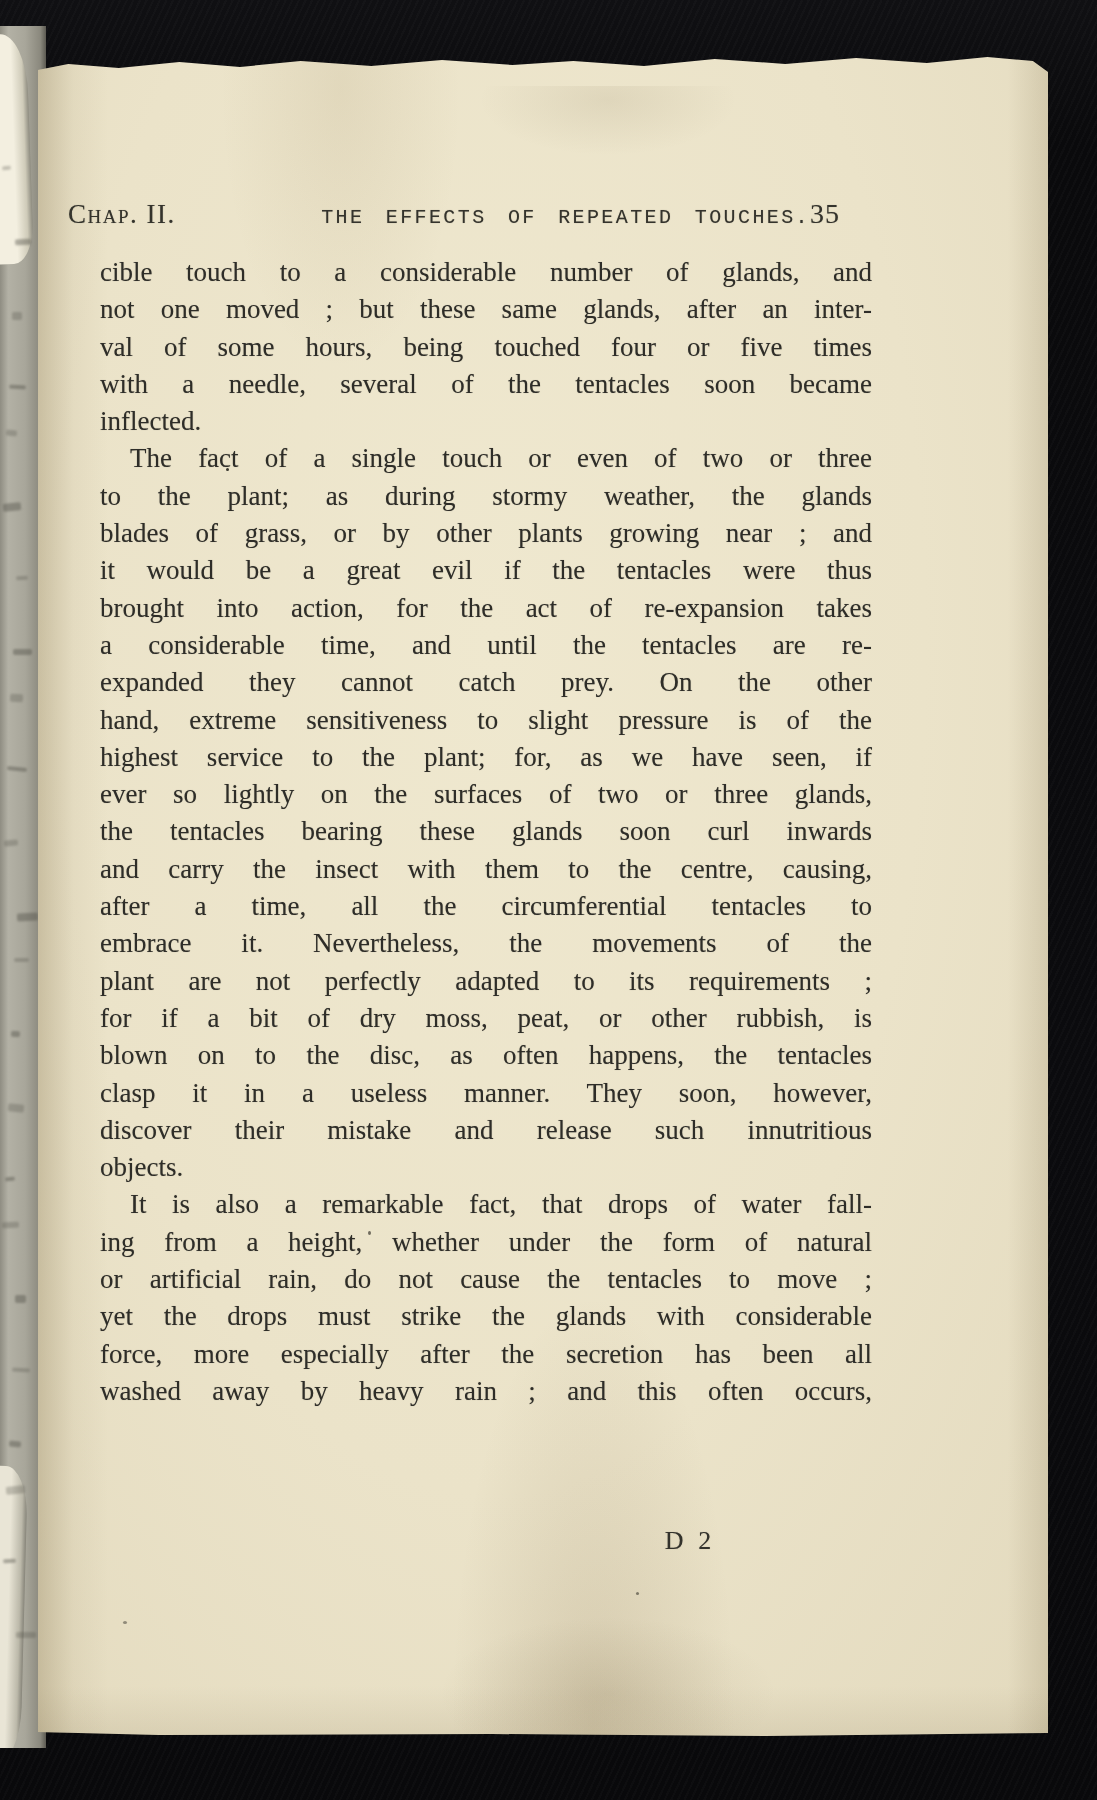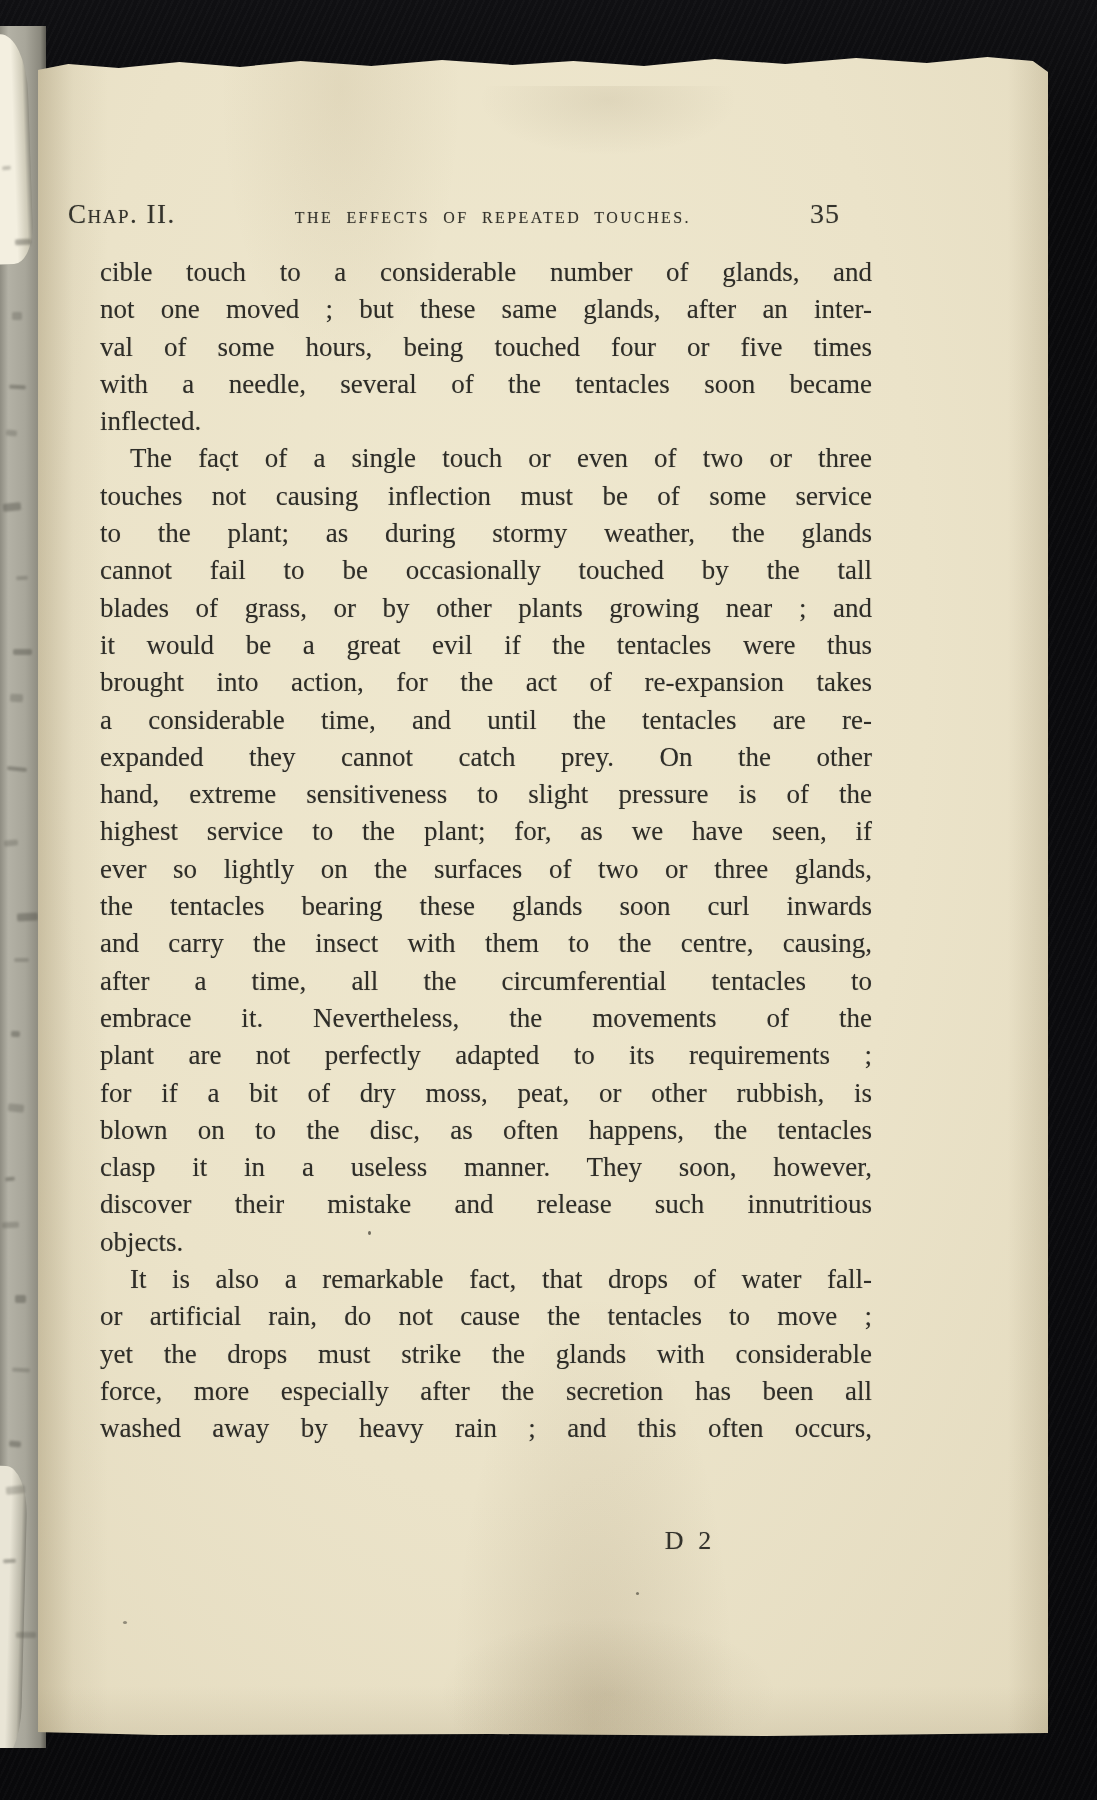--- a/index.html
+++ b/index.html
@@ -71,21 +71,21 @@
   .runhead{
     position:absolute;left:30px;top:142px;width:772px;
     display:flex;align-items:baseline;
     color:#34332c;
     text-shadow:0 0 1px rgba(52,51,44,0.35);
   }
   .runhead .chapter{
     font-variant:small-caps;font-size:27px;letter-spacing:1.5px;white-space:nowrap;
   }
   .runhead .title{
-    flex:1;text-align:center;font-size:16px;letter-spacing:2.4px;word-spacing:7px;white-space:nowrap;
+    flex:1;text-align:right;font-size:20px;letter-spacing:2.4px;word-spacing:7px;white-space:nowrap;font-family:Liberation Mono, monospace;
   }
   .runhead .pagenum{
     font-size:28px;letter-spacing:1px;
   }
   
   .text-body{
     position:absolute;left:30px;top:198px;width:772px;
     font-size:27px;line-height:37.3px;
     color:#2e2d28;
     text-shadow:0 0 1px rgba(46,45,40,0.30);
@@ -150,42 +150,41 @@
     <span class="pagenum">35</span>
   </div>
 
   <div class="text-body">
       <div class="line">cible touch to a considerable number of glands, and</div>
       <div class="line">not one moved ; but these same glands, after an inter-</div>
       <div class="line">val of some hours, being touched four or five times</div>
       <div class="line">with a needle, several of the tentacles soon became</div>
       <div class="line plain">inflected.</div>
       <div class="line indent">The fact of a single touch or even of two or three</div>
-      <div class="line">touches not causing inflection must be of some service</div>
       <div class="line">to the plant; as during stormy weather, the glands</div>
-      <div class="line">cannot fail to be occasionally touched by the tall</div>
       <div class="line">blades of grass, or by other plants growing near ; and</div>
       <div class="line">it would be a great evil if the tentacles were thus</div>
       <div class="line">brought into action, for the act of re-expansion takes</div>
       <div class="line">a considerable time, and until the tentacles are re-</div>
       <div class="line">expanded they cannot catch prey. On the other</div>
       <div class="line">hand, extreme sensitiveness to slight pressure is of the</div>
       <div class="line">highest service to the plant; for, as we have seen, if</div>
       <div class="line">ever so lightly on the surfaces of two or three glands,</div>
       <div class="line">the tentacles bearing these glands soon curl inwards</div>
       <div class="line">and carry the insect with them to the centre, causing,</div>
       <div class="line">after a time, all the circumferential tentacles to</div>
       <div class="line">embrace it. Nevertheless, the movements of the</div>
       <div class="line">plant are not perfectly adapted to its requirements ;</div>
       <div class="line">for if a bit of dry moss, peat, or other rubbish, is</div>
       <div class="line">blown on to the disc, as often happens, the tentacles</div>
       <div class="line">clasp it in a useless manner. They soon, however,</div>
       <div class="line">discover their mistake and release such innutritious</div>
       <div class="line plain">objects.</div>
       <div class="line indent">It is also a remarkable fact, that drops of water fall-</div>
+      <div class="line">ing from a height, whether under the form of natural</div>
       <div class="line">or artificial rain, do not cause the tentacles to move ;</div>
       <div class="line">yet the drops must strike the glands with considerable</div>
       <div class="line">force, more especially after the secretion has been all</div>
       <div class="line">washed away by heavy rain ; and this often occurs,</div>
     </div>
 
   <div class="signature">D 2</div>
 </div>
 
 </body></html>

